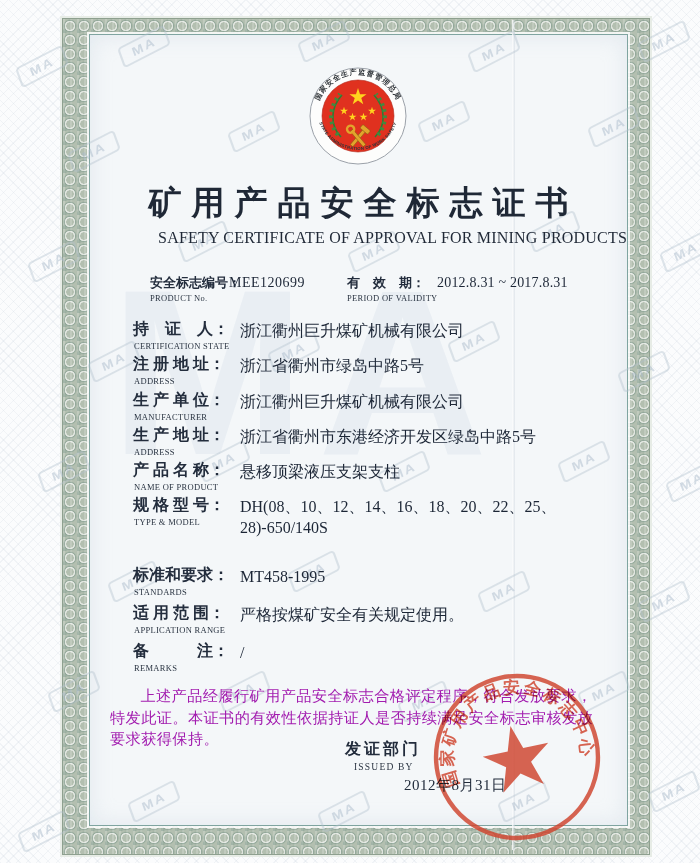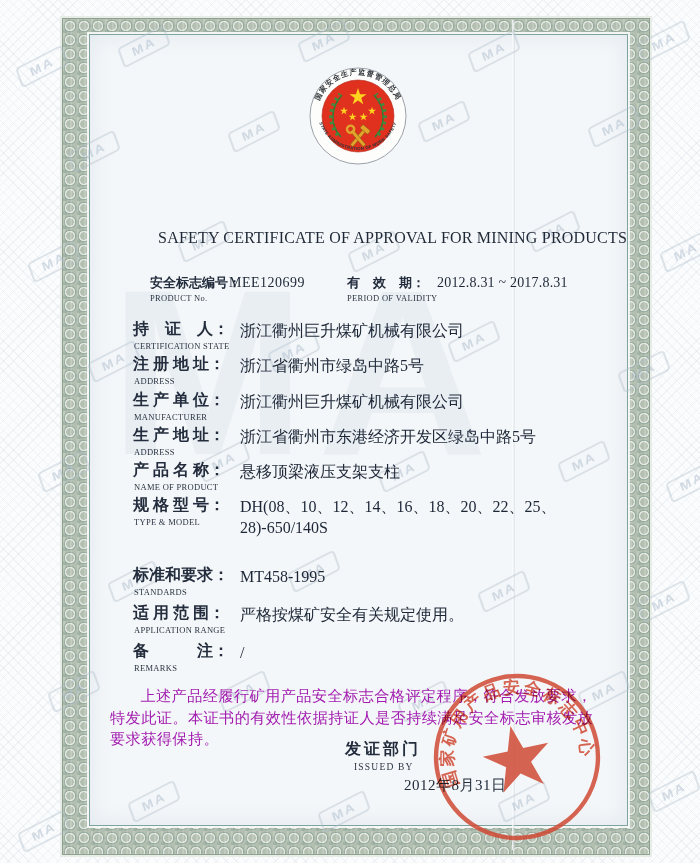--- a/index.html
+++ b/index.html
@@ -149,20 +149,21 @@
           </g>
 
           <text class="ring-cn" text-anchor="middle">
             <textPath href="#arcTop" startOffset="50%">国家安全生产监督管理总局</textPath>
           </text>
           <text class="ring-en" text-anchor="middle">
             <textPath href="#arcBot" startOffset="50%">STATE ADMINISTRATION OF WORK SAFETY</textPath>
           </text>
         </svg>
 
+        <div class="title">矿用产品安全标志证书</div>
         <div class="subtitle">SAFETY CERTIFICATE OF APPROVAL FOR MINING PRODUCTS</div>
 
         <span class="ap-label lab-cn">安全标志编号：</span>
         <span class="ap-en lab-en">PRODUCT No.</span>
         <span class="ap-val val">MEE120699</span>
         <span class="vl-label lab-cn">有　效　期：</span>
         <span class="vl-en lab-en">PERIOD OF VALIDITY</span>
         <span class="vl-val val">2012.8.31 ~ 2017.8.31</span>
 
         <div class="row" style="top:284px">

